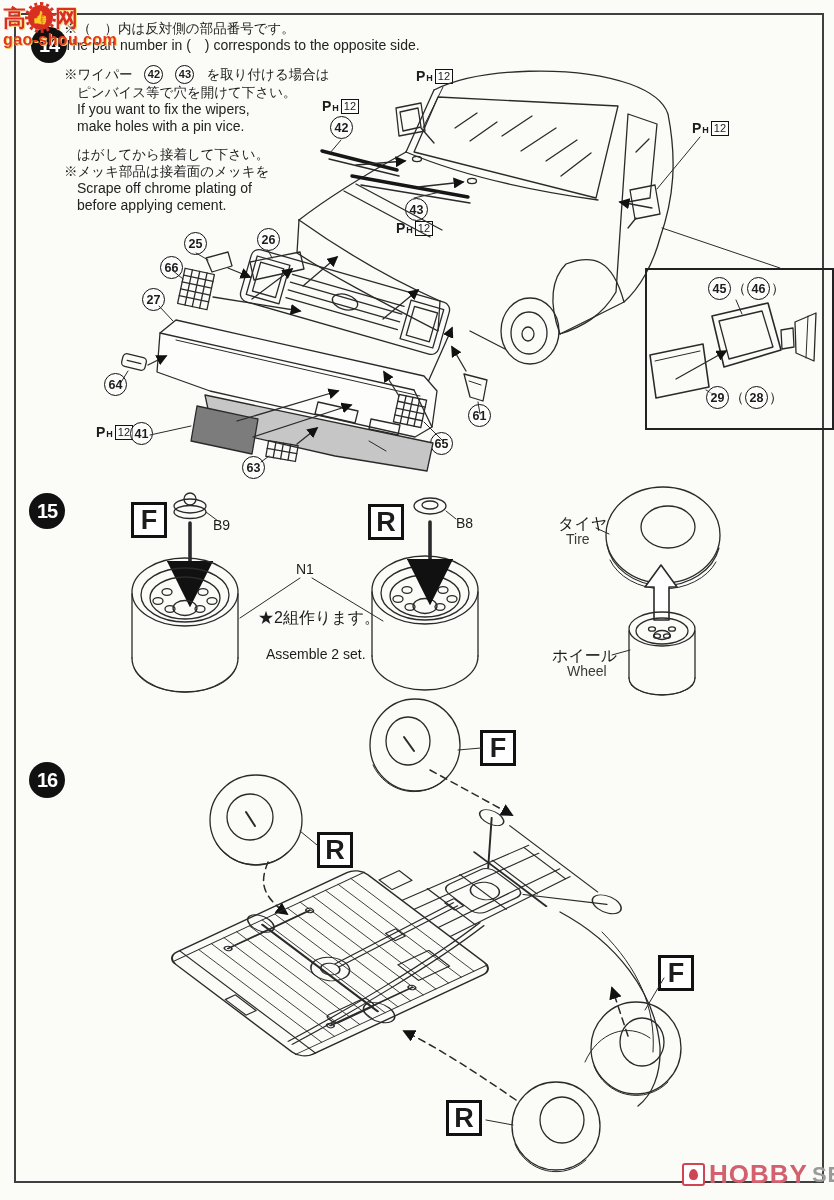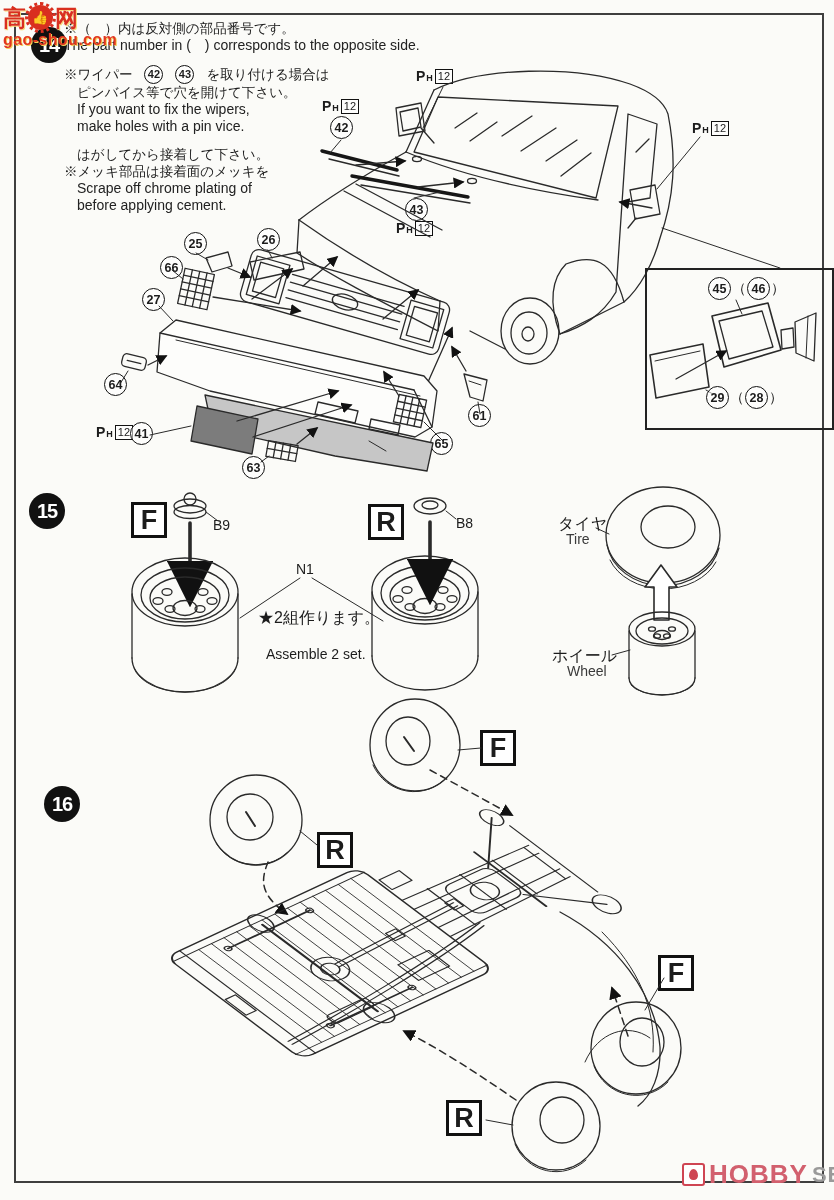--- a/index.html
+++ b/index.html
@@ -422,21 +422,21 @@
     <span class="gs-gear">
         <span>👍</span>
       </span>
     <span class="gs-char">网</span>
   </div>
   <div class="gs-domain">gao-shou.com</div>
 </div>
 
 <div class="badge" style="left:31px;top:27px;">14</div>
 <div class="badge" style="left:29px;top:493px;">15</div>
-<div class="badge" style="left:44px;top:762px;margin-top:24px;">16</div>
+<div class="badge" style="left:29px;top:762px;">16</div>
 
 <div class="notes z10">
   <div class="grp">
     <div class="jp">※（　）内は反対側の部品番号です。</div>
     <div class="en">The part number in (　) corresponds to the opposite side.</div>
   </div>
   <div class="grp">
     <div class="inline-row jp">
       <span>※ワイパー</span>
       <span class="circ small">42</span>

